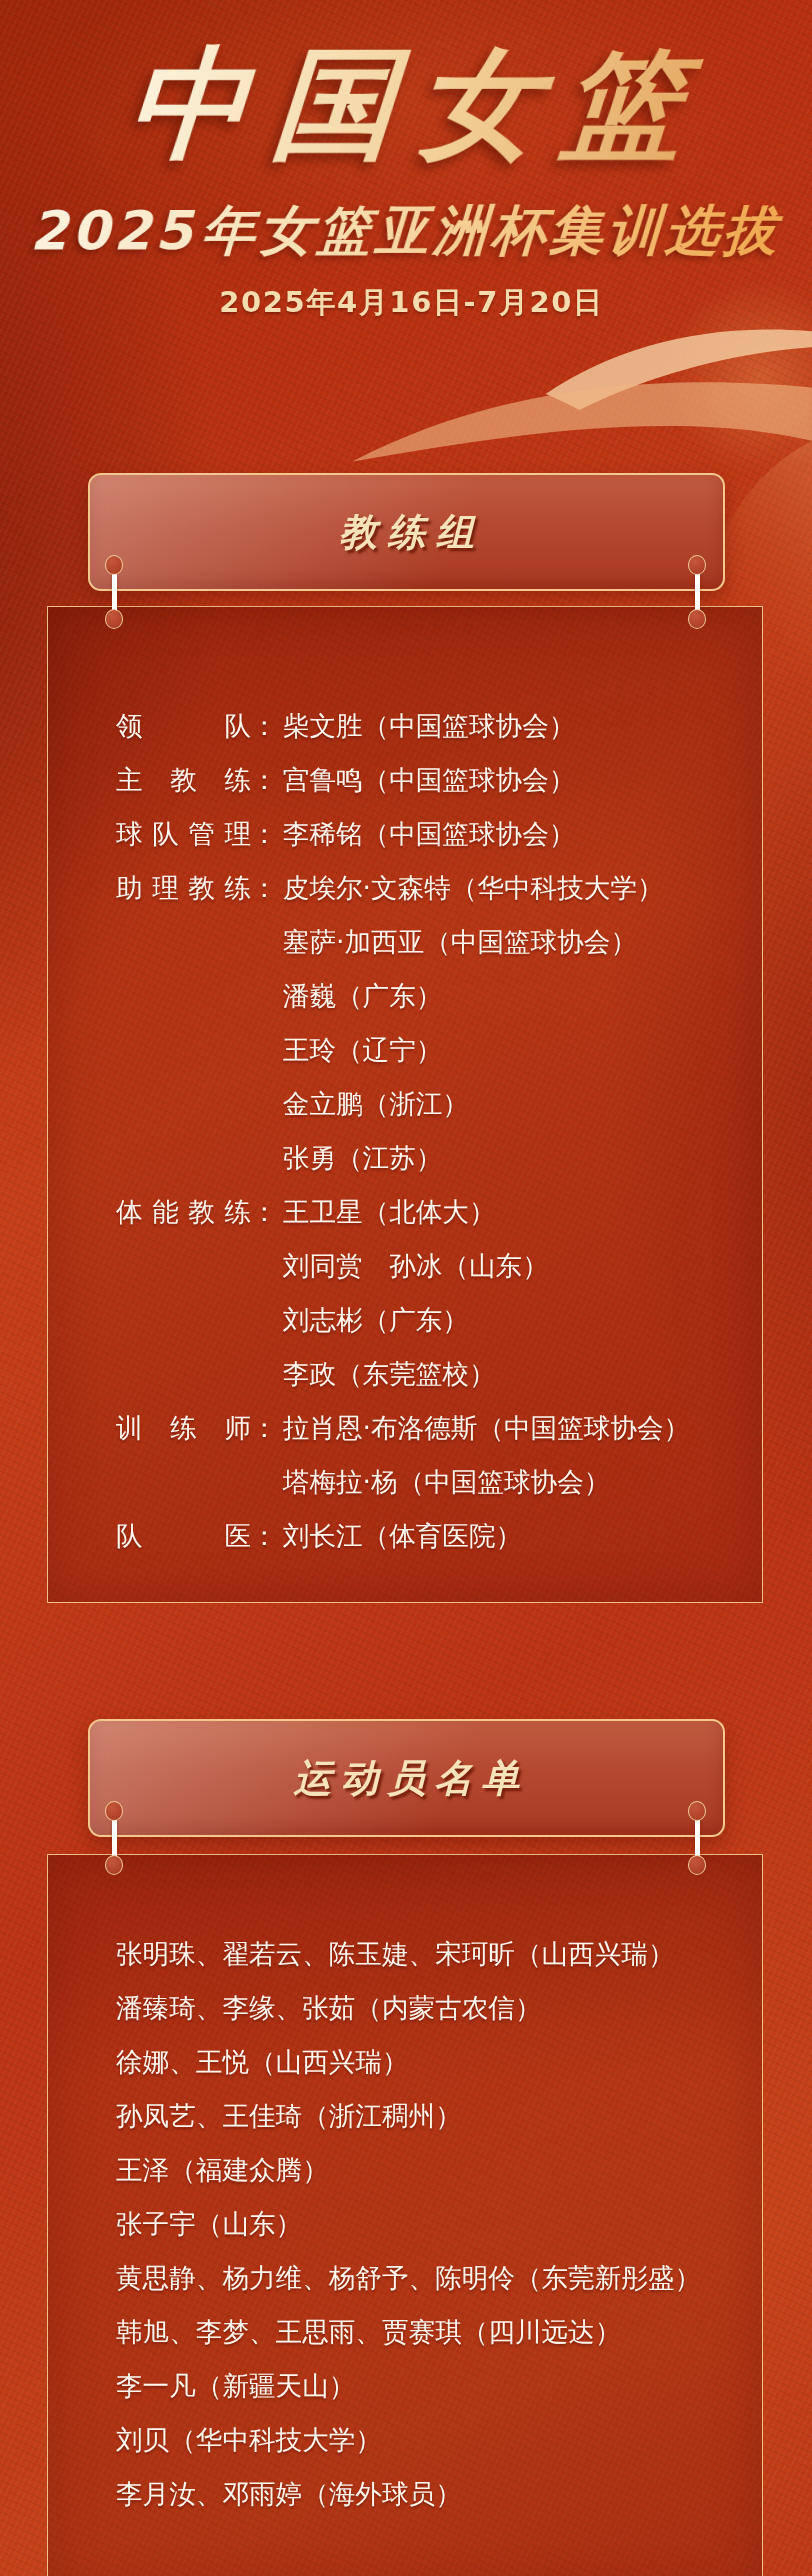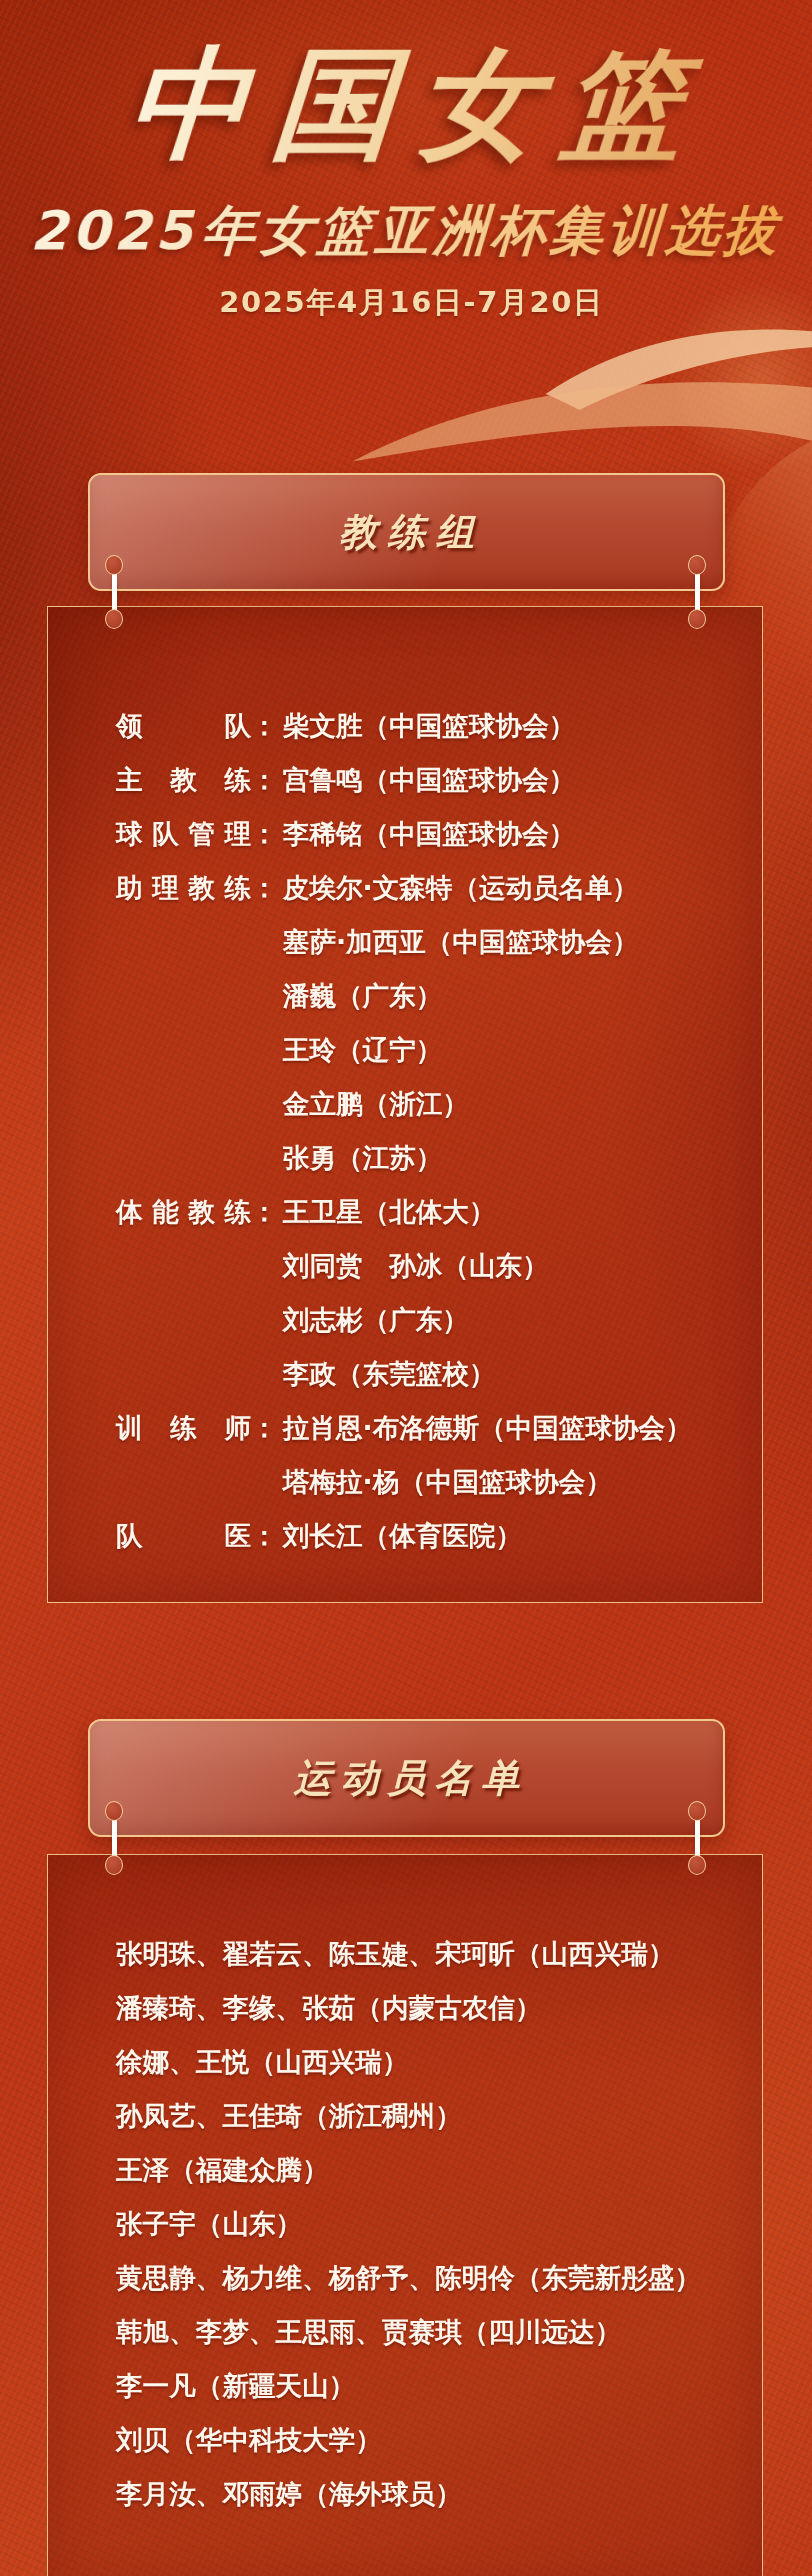--- a/index.html
+++ b/index.html
@@ -88,21 +88,21 @@
     box-shadow:inset 0 0 48px rgba(80,10,0,0.25);
     z-index:2;
   }
   .panel.coaches{top:606px;height:995px;}
   .panel.athletes{top:1854px;height:741px;border-bottom:none;}
 
   .list{position:absolute;left:68px;right:24px;}
   .coaches .list{top:92px;}
   .athletes .list{top:72px;}
   .row{display:flex;align-items:center;height:54px;
-    font-size:26.6px;font-weight:bold;color:#fdf7ee;white-space:nowrap;
+    font-size:26.6px;font-weight:normal;color:#fdf7ee;white-space:nowrap;
     text-shadow:0 1.6px 2.4px rgba(95,15,0,0.55);}
   .coach-label{display:inline-block;width:135px;text-align:justify;text-align-last:justify;flex:0 0 135px;}
   .coach-colon{display:inline-block;width:27px;flex:0 0 27px;}
   .coach-name{margin-left:4.8px;}
 </style>
 </head>
 <body>
 
 <div class="poster">
 
@@ -149,21 +149,21 @@
 
   <div class="row">
     <span class="coach-label">球队管理</span>
     <span class="coach-colon">：</span>
     <span class="coach-name">李稀铭（中国篮球协会）</span>
   </div>
 
   <div class="row">
     <span class="coach-label">助理教练</span>
     <span class="coach-colon">：</span>
-    <span class="coach-name">皮埃尔·文森特（运动员名单）</span>
+    <span class="coach-name">皮埃尔·文森特（华中科技大学）</span>
   </div>
 
   <div class="row">
     <span class="coach-label"></span>
     <span class="coach-colon"></span>
     <span class="coach-name">塞萨·加西亚（中国篮球协会）</span>
   </div>
 
   <div class="row">
     <span class="coach-label"></span>

